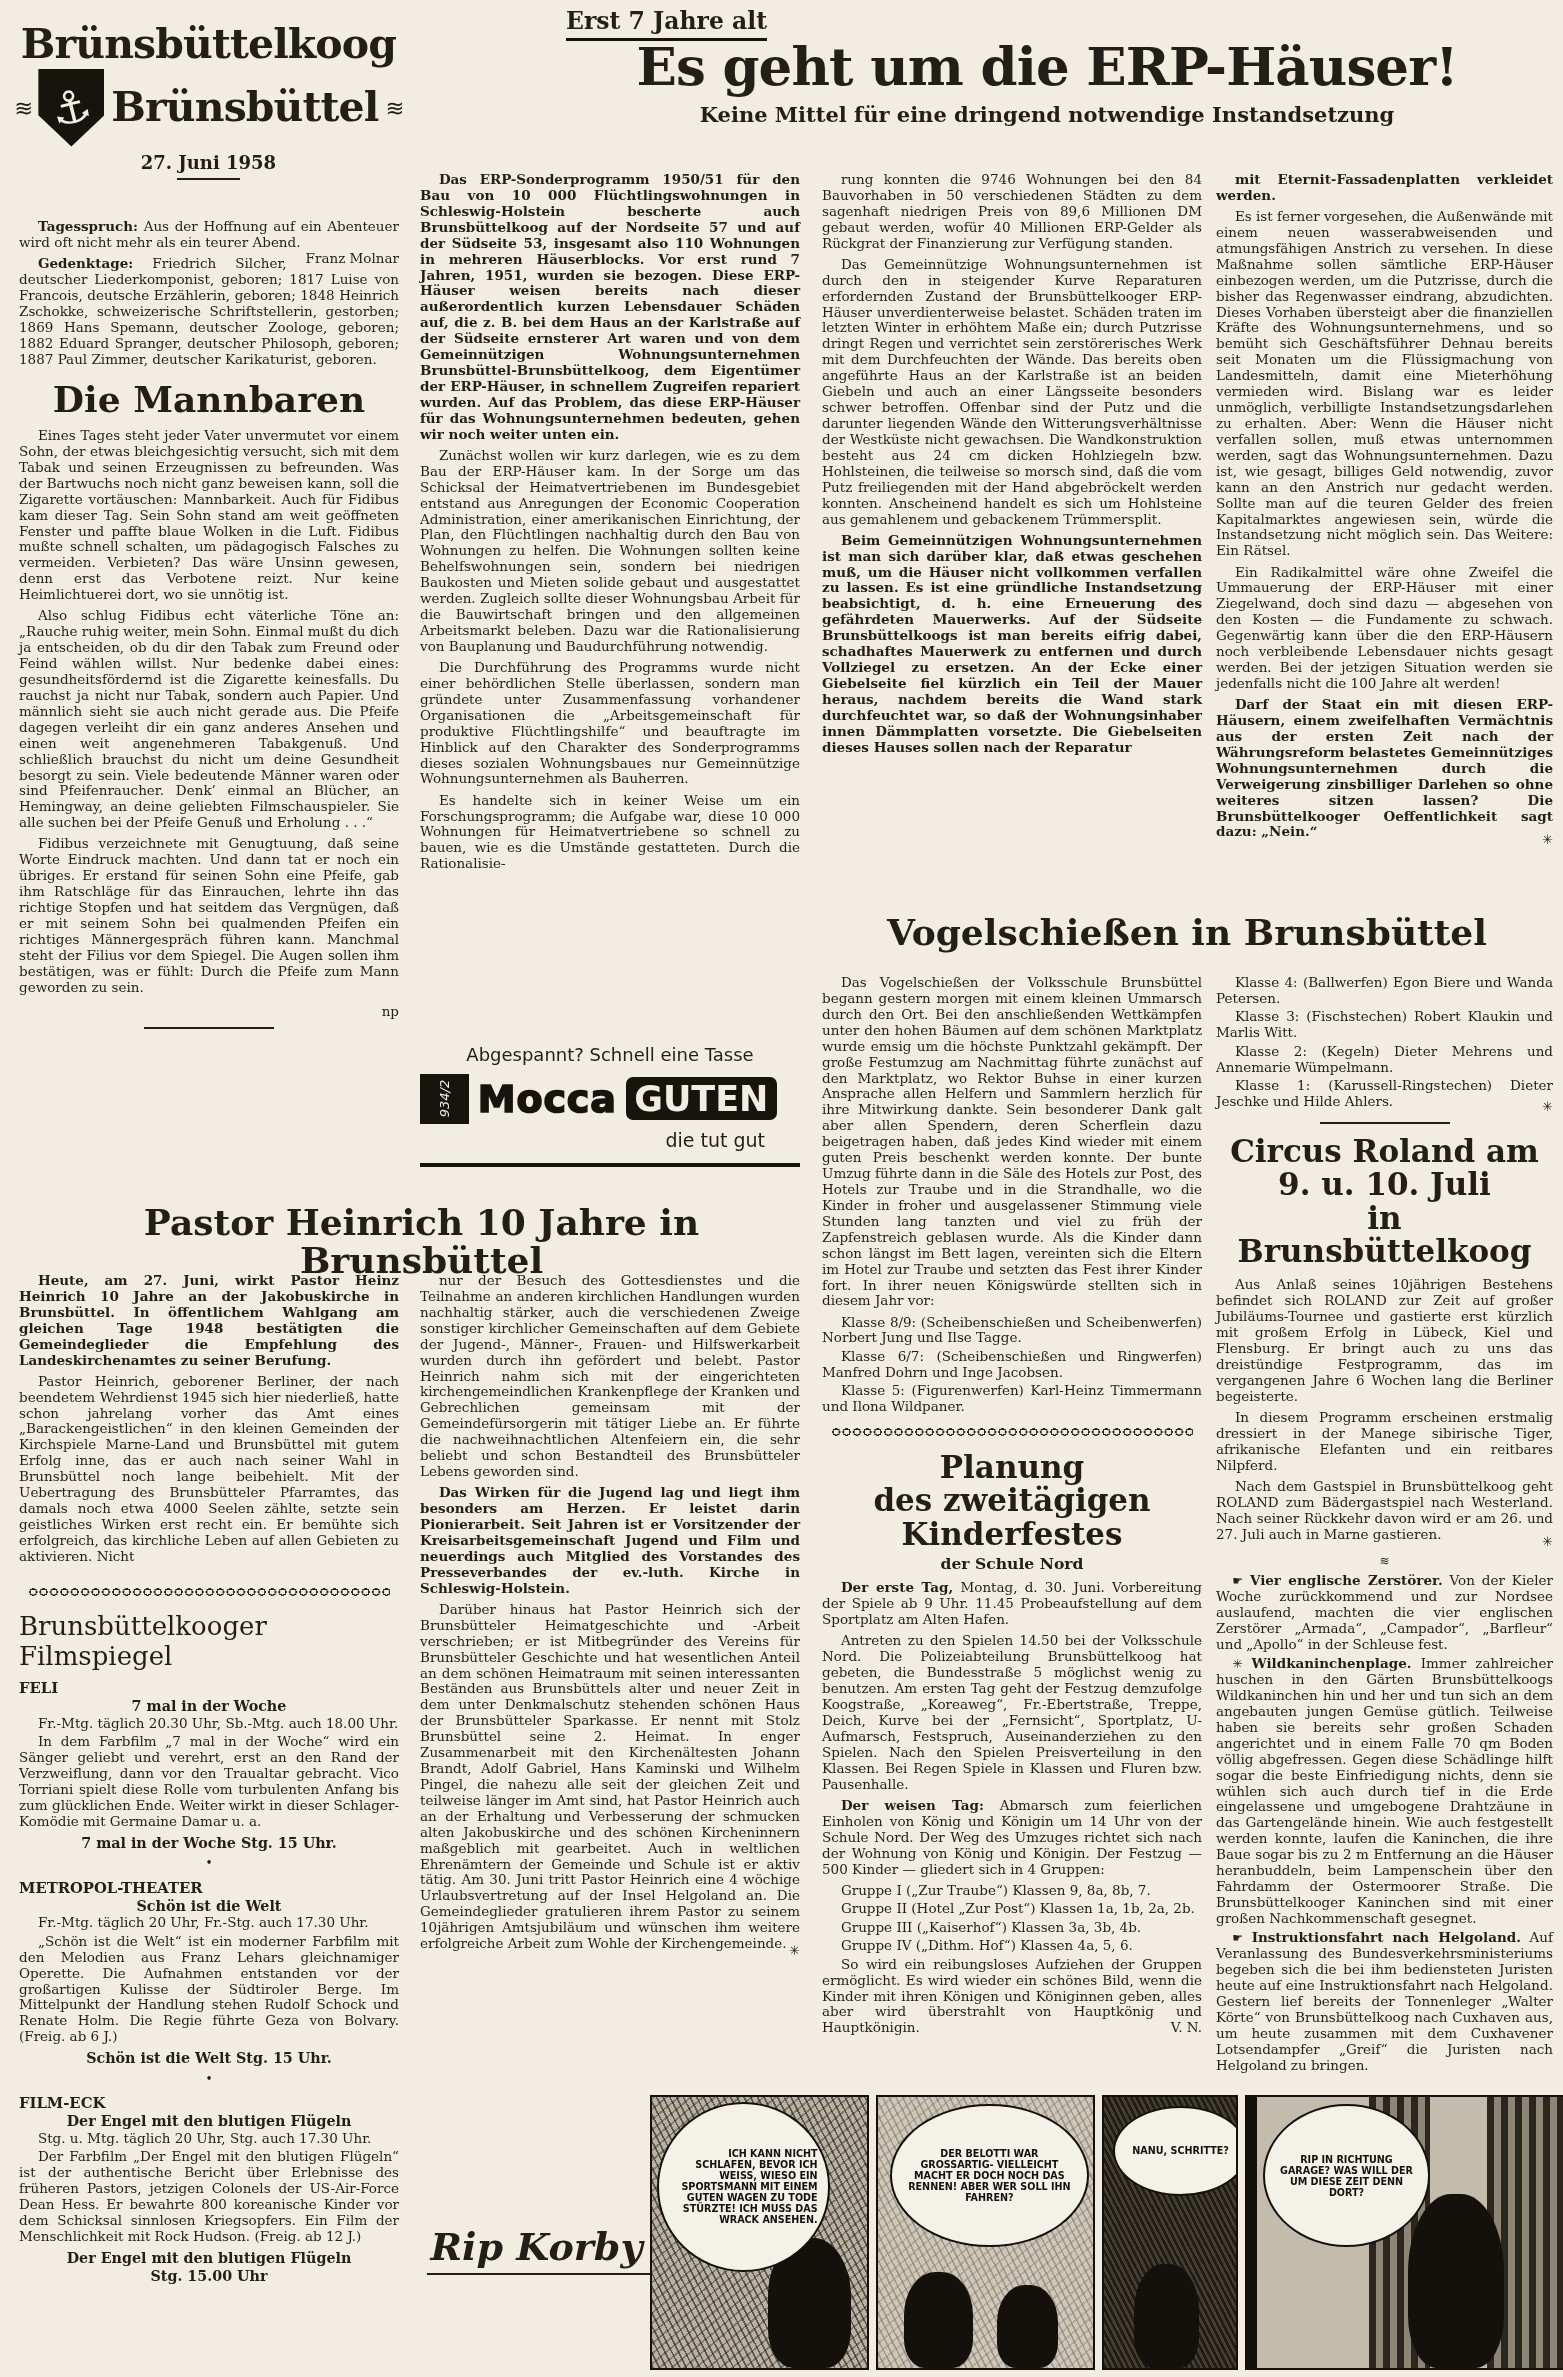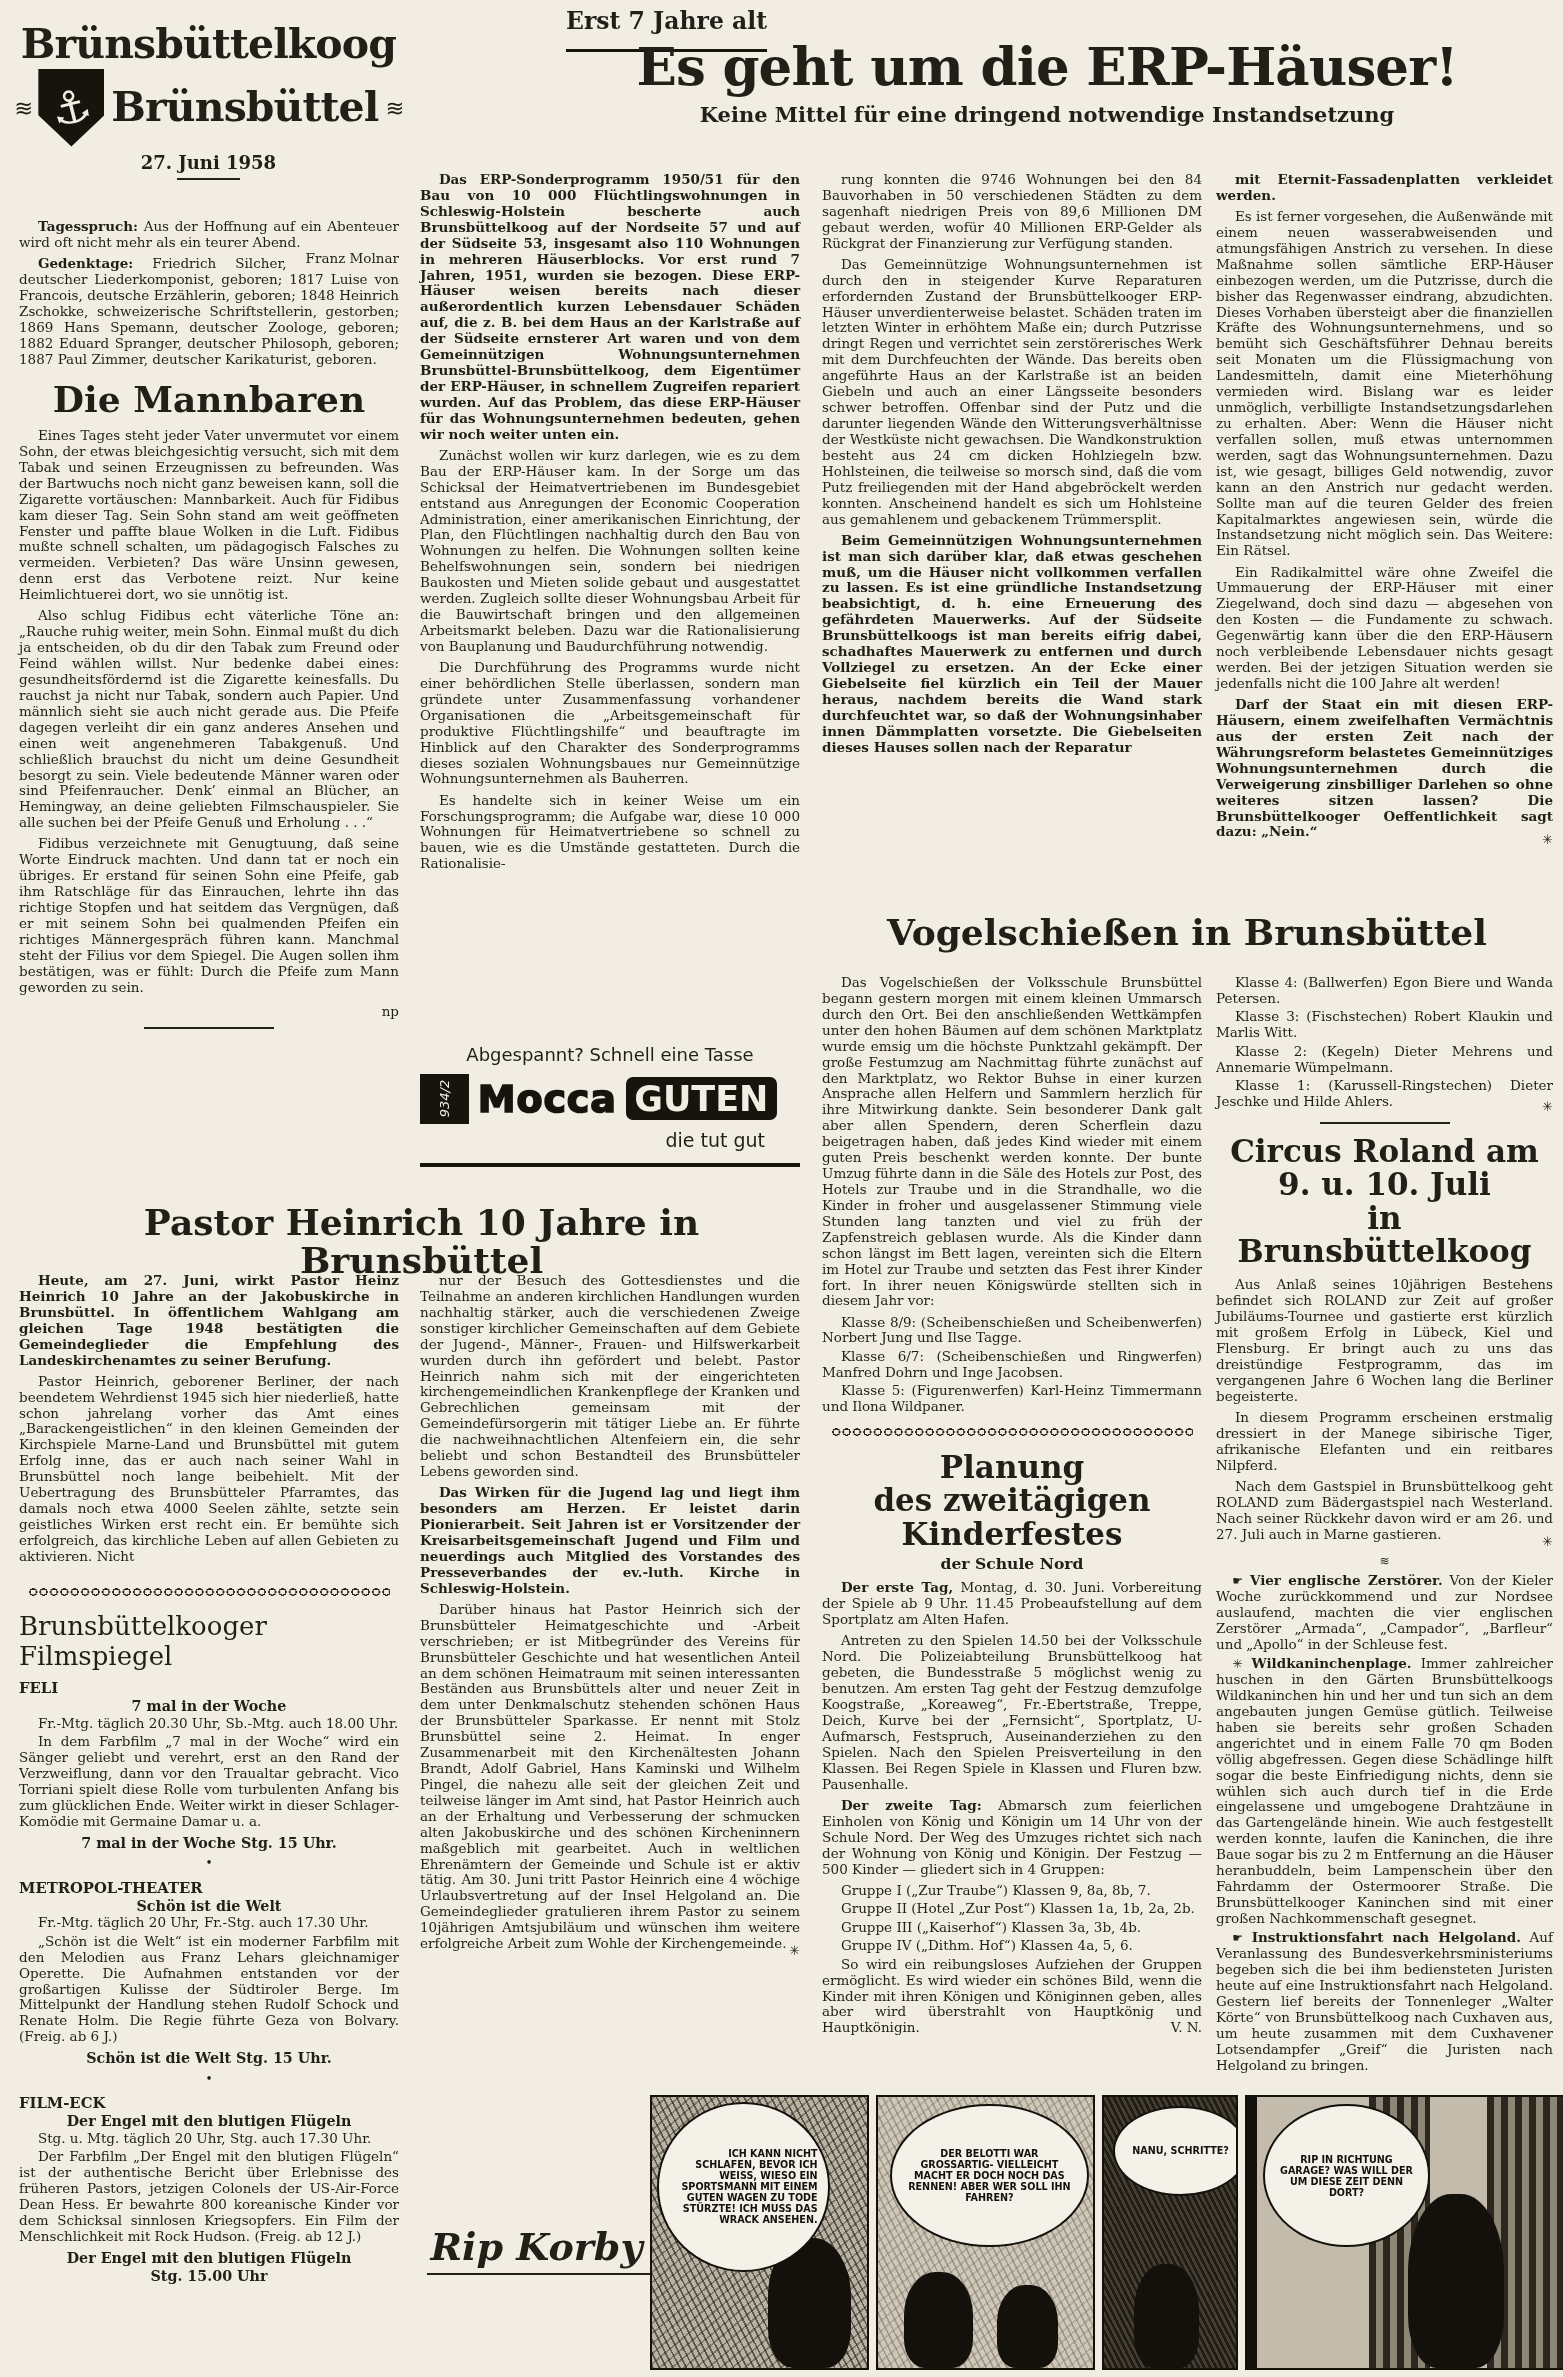--- a/index.html
+++ b/index.html
@@ -24,21 +24,21 @@
   .mast-row{display:flex;align-items:center;justify-content:center;gap:7px;margin-top:3.5px;}
   .crest{width:66px;height:78px;background:#17140e;
          clip-path:polygon(0 0,100% 0,100% 60%,50% 100%,0 60%);
          display:flex;align-items:center;justify-content:center;flex:0 0 auto;}
   .crest span{color:#f1ede2;font-size:45px;transform:rotate(-14deg);font-family:"DejaVu Sans",sans-serif;}
   .mast-line2{font-size:41px;font-weight:bold;letter-spacing:-0.9px;line-height:1.0;}
   .flourish{font-size:22.6px;letter-spacing:-1.7px;}
   .mast-date{text-align:center;font-size:18px;font-weight:bold;margin-top:5px;}
   .mast-date-rule{width:63px;margin:5.2px auto;border-top:2.6px solid #221e18;}
   
-  .kicker{font-size:23.5px;font-weight:bold;border-bottom:3.5px solid #17140e;padding-bottom:14px;}
+  .kicker{font-size:23.5px;font-weight:bold;border-bottom:3.5px solid #17140e;padding-bottom:3px;}
   .headline-xl{font-size:53px;font-weight:bold;text-align:center;letter-spacing:-0.9px;line-height:1.0;}
   .subhead{font-size:21px;font-weight:bold;text-align:center;}
   .headline-lg{font-size:36px;font-weight:bold;text-align:center;line-height:1.05;}
   .headline-md{font-size:31px;font-weight:bold;text-align:center;line-height:1.08;}
   .headline-sm{font-size:26px;font-weight:normal;}
   .subhead-sm{font-size:15.6px;font-weight:bold;text-align:center;margin-top:3.5px;}
   .label-b{font-weight:bold;}
   .theater{font-size:14.8px;font-weight:bold;margin:8.7px 0 1.7px 0;}
   .film-title{font-size:14.3px;font-weight:bold;text-align:center;margin:1.7px 0;}
   
@@ -157,21 +157,21 @@
     <p class="para tight">Klasse 5: (Figurenwerfen) Karl-Heinz Timmermann und Ilona Wildpaner.</p>
     <div class="wavy"></div>
     <div class="headline-md">Planung</div>
     <div class="headline-md">des zweitägigen Kinderfestes</div>
     <div class="subhead-sm" style="margin-bottom:7px;">der Schule Nord</div>
     <p class="para">
       <span class="lead-in">Der erste Tag,</span><span> Montag, d. 30. Juni. Vorbereitung der Spiele ab 9 Uhr. 11.45 Probeaufstellung auf dem Sportplatz am Alten Hafen.</span>
     </p>
     <p class="para">Antreten zu den Spielen 14.50 bei der Volksschule Nord. Die Polizeiabteilung Brunsbüttelkoog hat gebeten, die Bundesstraße 5 möglichst wenig zu benutzen. Am ersten Tag geht der Festzug demzufolge Koogstraße, „Koreaweg“, Fr.-Ebertstraße, Treppe, Deich, Kurve bei der „Fernsicht“, Sportplatz, U-Aufmarsch, Festspruch, Auseinanderziehen zu den Spielen. Nach den Spielen Preisverteilung in den Klassen. Bei Regen Spiele in Klassen und Fluren bzw. Pausenhalle.</p>
     <p class="para">
-      <span class="lead-in">Der zweite Tag:</span><span> Abmarsch zum feierlichen Einholen von König und Königin um 14 Uhr von der Schule Nord. Der Weg des Umzuges richtet sich nach der Wohnung von König und Königin. Der Festzug — 500 Kinder — gliedert sich in 4 Gruppen:</span>
+      <span class="lead-in">Der weisen Tag:</span><span> Abmarsch zum feierlichen Einholen von König und Königin um 14 Uhr von der Schule Nord. Der Weg des Umzuges richtet sich nach der Wohnung von König und Königin. Der Festzug — 500 Kinder — gliedert sich in 4 Gruppen:</span>
     </p>
     <p class="para tight">Gruppe I („Zur Traube“) Klassen 9, 8a, 8b, 7.</p>
     <p class="para tight">Gruppe II (Hotel „Zur Post“) Klassen 1a, 1b, 2a, 2b.</p>
     <p class="para tight">Gruppe III („Kaiserhof“) Klassen 3a, 3b, 4b.</p>
     <p class="para tight">Gruppe IV („Dithm. Hof“) Klassen 4a, 5, 6.</p>
     <p class="para">
       <span>So wird ein reibungsloses Aufziehen der Gruppen ermöglicht. Es wird wieder ein schönes Bild, wenn die Kinder mit ihren Königen und Königinnen geben, alles aber wird überstrahlt von Hauptkönig und Hauptkönigin.</span>
       <span class="sig-right">V. N.</span>
     </p>
   </div>

